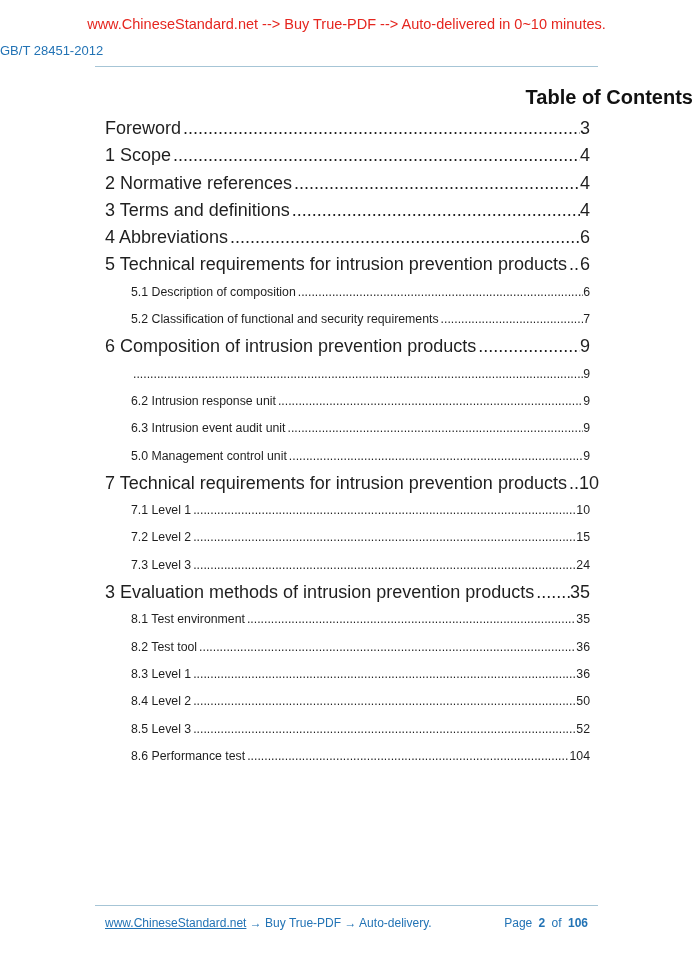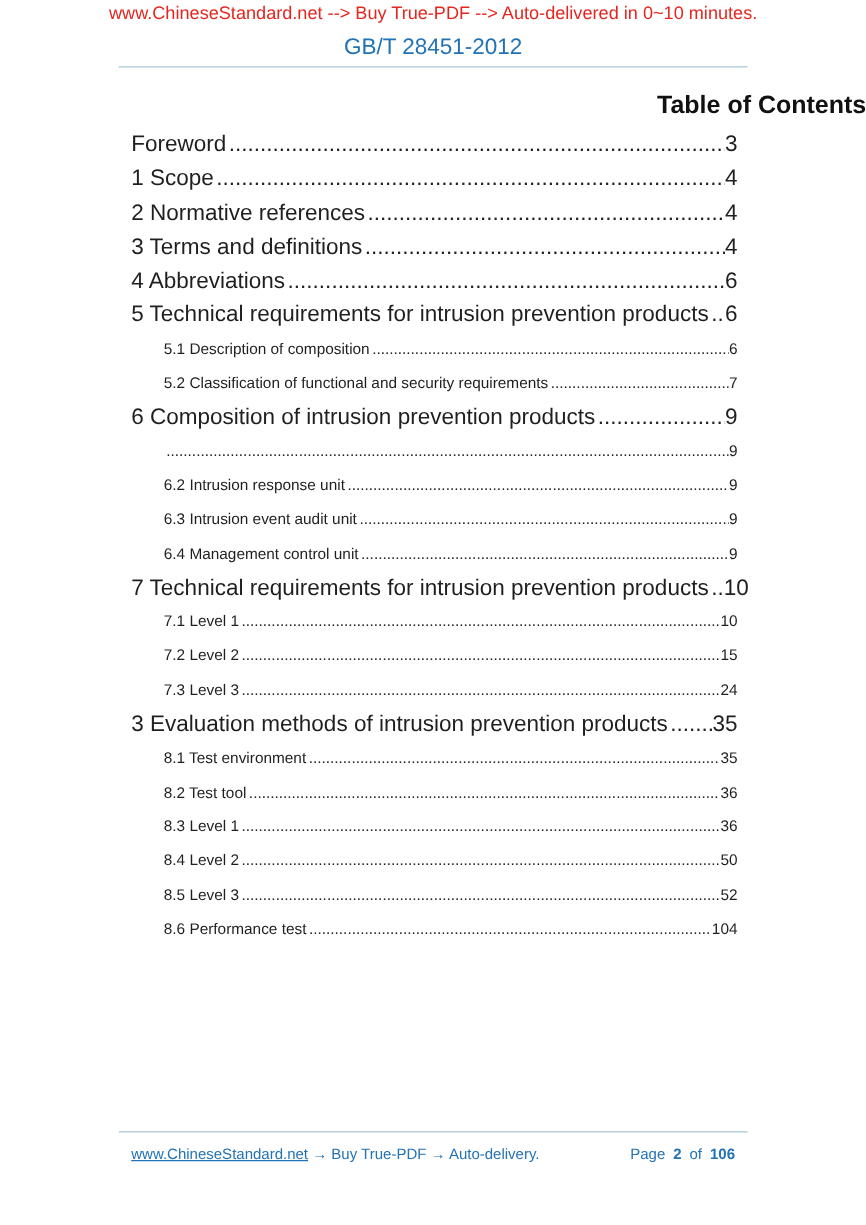--- a/index.html
+++ b/index.html
@@ -7,30 +7,30 @@
     position: relative;
     width: 693px;
     height: 980px;
     margin: 0 auto;
     background: #ffffff;
     font-family: "Liberation Sans", "DejaVu Sans", sans-serif;
     color: #1f1f1f;
     overflow: hidden;
   }
   .banner {
-    padding-top: 3px;
+    padding-top: 16px;
     text-align: center;
     font-size: 14.5px;
     line-height: 16px;
     color: #e5261f;
   }
   .doc-number {
     margin-top: 11px;
-    text-align: center;
-    font-size: 18px;
+    text-align: left;
+    font-size: 13px;
     line-height: 15px;
     color: #2273b5;
   }
   .rule {
     margin: 8px 95px 0 95px;
     height: 0;
     border-top: 1px solid #a6c5d6;
   }
   .page-title {
     margin-top: 19px;
@@ -174,21 +174,21 @@
       <span class="toc-page">9</span>
     </div>
 
     <div class="toc-row sub">
       <span class="toc-label">6.3 Intrusion event audit unit</span>
       <span class="toc-leader"></span>
       <span class="toc-page">9</span>
     </div>
 
     <div class="toc-row sub">
-      <span class="toc-label">6.4 Management control unit</span>
+      <span class="toc-label">5.0 Management control unit</span>
       <span class="toc-leader"></span>
       <span class="toc-page">9</span>
     </div>
 
     <div class="toc-row">
       <span class="toc-label">7 Technical requirements for intrusion prevention products</span>
       <span class="toc-leader"></span>
       <span class="toc-page">10</span>
     </div>
 

